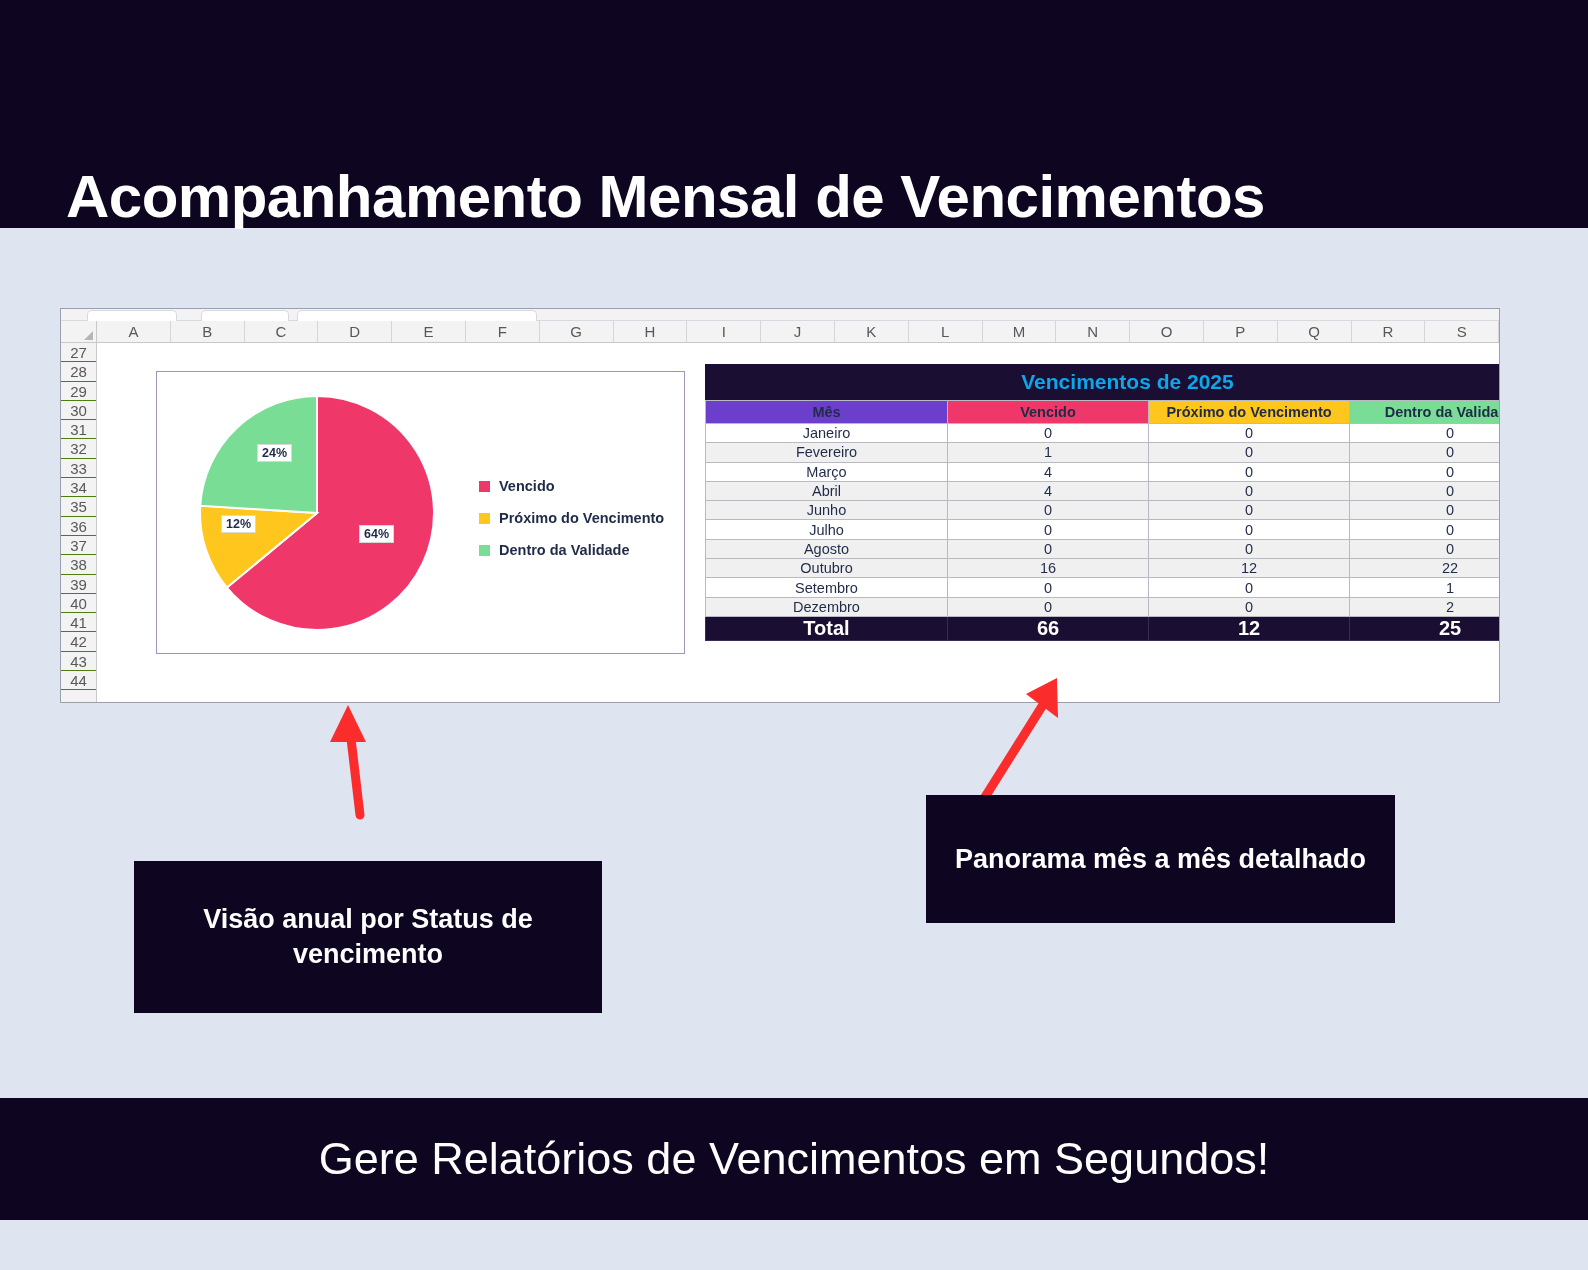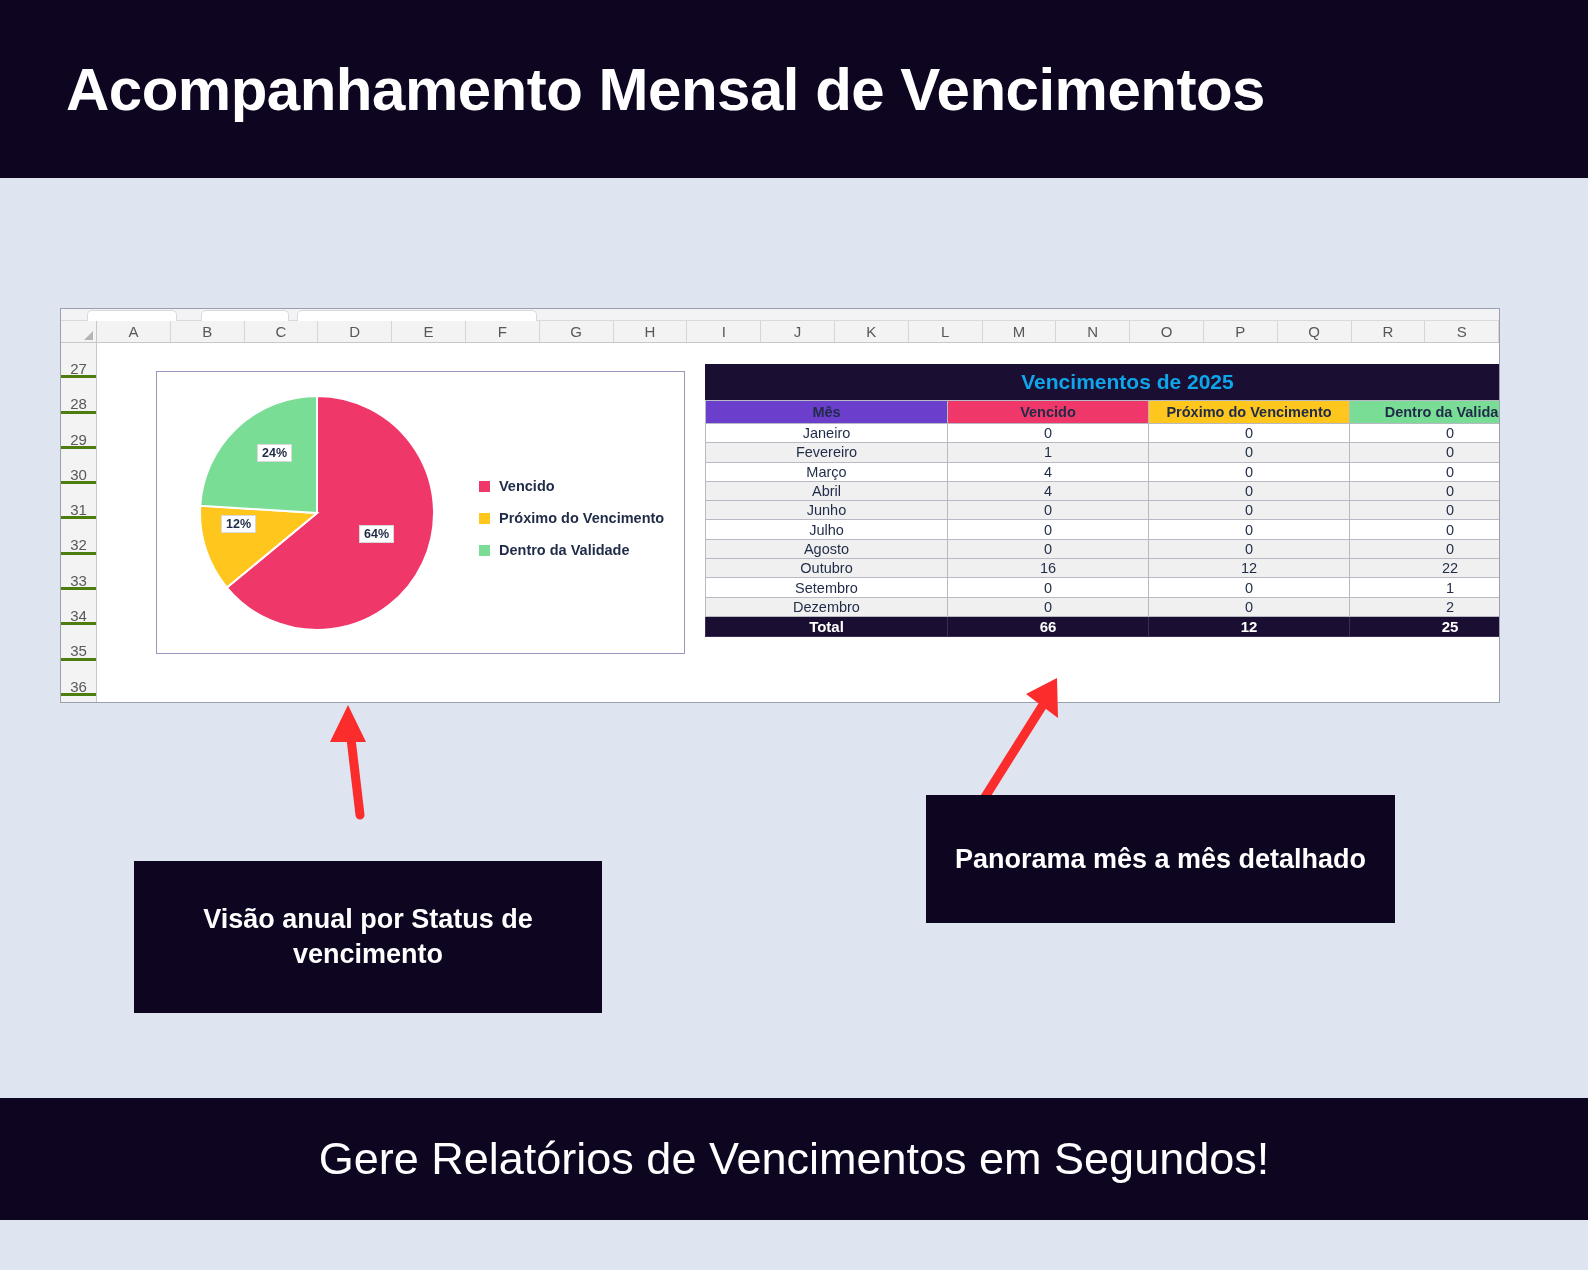--- a/index.html
+++ b/index.html
@@ -6,23 +6,23 @@
   html, body {
     width: 1588px; height: 1270px;
     background: #dee4f0;
     font-family: "Liberation Sans", sans-serif;
     overflow: hidden;
   }
   .page { position: relative; width: 1588px; height: 1270px; background: #dee4f0; }
 
   
   .top-banner {
-    position: absolute; left: 0; top: 0; width: 1588px; height: 178px;
+    position: absolute; left: 0; top: 0; width: 1588px; height: 228px;
     background: #0e0620;
-    display: flex; align-items: center;
+    display: flex; align-items: flex-end;
   }
   .top-banner .title {
     color: #ffffff; font-size: 60px; font-weight: bold;
     letter-spacing: -0.5px; padding-left: 66px; line-height: 1.05;
   }
 
   
   .bottom-banner {
     position: absolute; left: 0; top: 1098px; width: 1588px; height: 122px;
     background: #0e0620; display: flex; align-items: center; justify-content: center;
@@ -68,21 +68,21 @@
     flex: 1 1 0; text-align: center; font-size: 15px; color: #58585c;
     border-right: 1px solid #d6d6d6; line-height: 21px;
     font-family: "Liberation Sans", sans-serif;
   }
   .rowheads {
     position: absolute; left: 0; top: 34px; width: 36px; bottom: 0;
     background: #f3f3f3; border-right: 1px solid #c8c8c8;
   }
   .rowheads .rh {
     height: 19.3px; text-align: center; font-size: 15px; color: #58585c;
-    line-height: 19.3px; border-bottom: 3px solid #4d7c0f; margin-top: 16px;
+    line-height: 19.3px; border-bottom: 1px solid #4d7c0f;
   }
   .grid-area {
     position: absolute; left: 36px; top: 34px; right: 0; bottom: 0;
     background: #ffffff;
   }
 
   
   .chart-block { position: absolute; left: 59px; top: 21px; width: 529px; }
   .chart-title-bar {
     height: 36px; background: #1b0e33; color: #ffffff;
@@ -124,21 +124,21 @@
   .col-p     { width: 201px; }
   .col-d     { width: 201px; }
   th.h-mes { background: #6b3fcb; color: #ffffff; }
   th.h-v   { background: #f0376a; color: #ffffff; }
   th.h-p   { background: #ffc61e; color: #10131c; }
   th.h-d   { background: #7add96; color: #10131c; }
   tr.odd td  { background: #ffffff; }
   tr.even td { background: #f0f0f0; }
   tr.total td {
     background: #1b0e33; color: #ffffff; font-weight: bold;
-    height: 20px; font-size: 15px; border-color:#3a2c55;
+    height: 20px; font-size: 20px; border-color:#3a2c55;
   }
 
   
   .callout {
     position: absolute; background: #0e0620; color: #ffffff;
     display: flex; align-items: center; justify-content: center;
     text-align: center; font-weight: bold; line-height: 1.28;
   }
   #callout-left  { left: 134px; top: 817px; width: 468px; height: 152px; font-size: 27px; padding: 0 22px; margin-top: 44px; }
   #callout-right { left: 926px; top: 795px; width: 469px; height: 128px; font-size: 27px; padding: 0 22px; }

